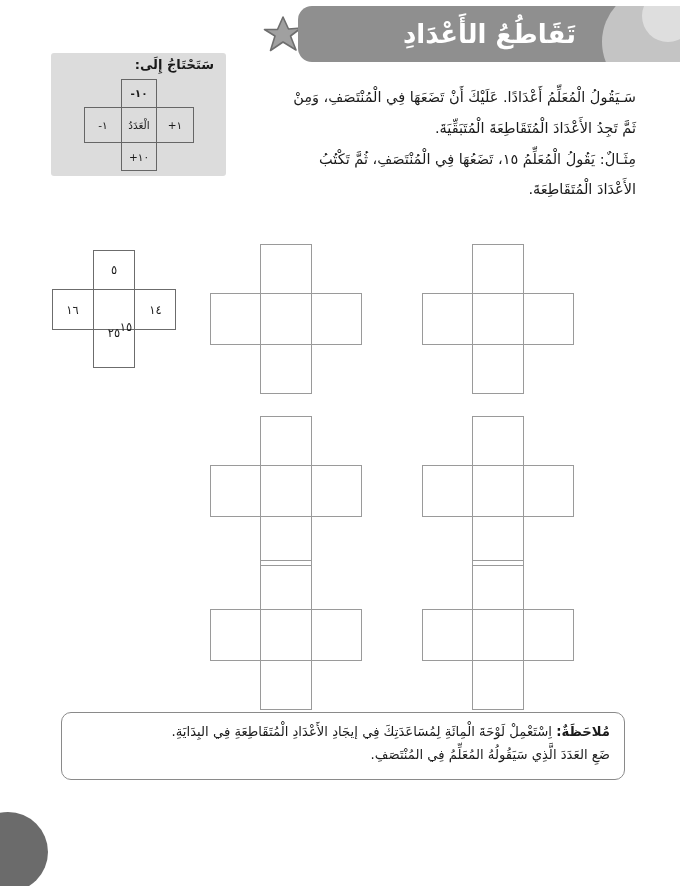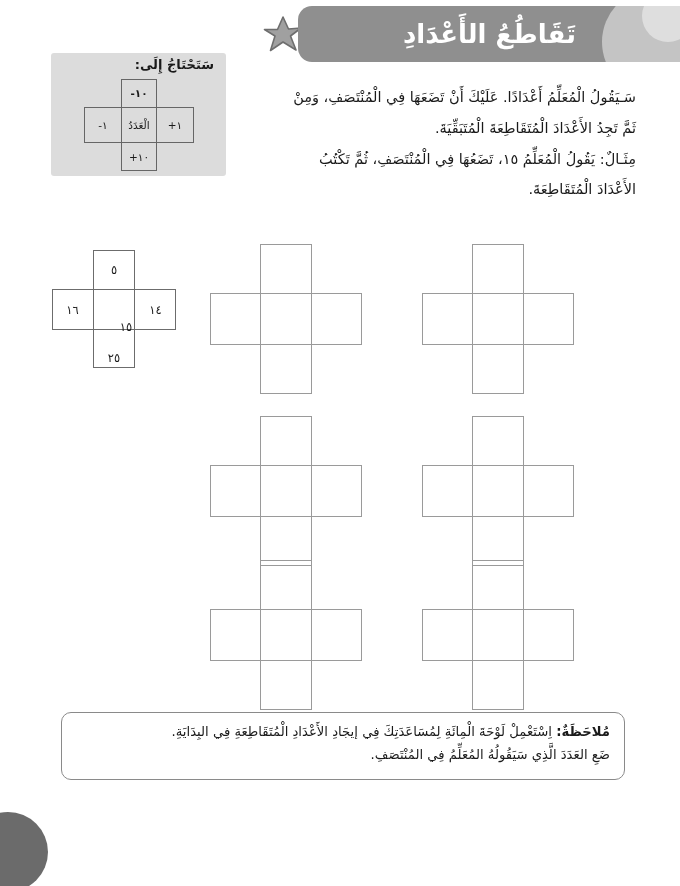--- a/index.html
+++ b/index.html
@@ -157,21 +157,21 @@
     align-items: center;
     justify-content: center;
     font-size: 11.5px;
     direction: rtl;
     white-space: nowrap;
   }
   .ex-top    { left: 41px; top: 0px;  width: 42px; height: 39px; }
   .ex-right  { left: 83px; top: 39px; width: 41px; height: 41px; }
   .ex-center { left: 41px; top: 56px; width: 66px; height: 41px; }
   .ex-left   { left: 0px;  top: 39px; width: 41px; height: 41px; }
-  .ex-bottom { left: 41px; top: 89px; width: 42px; height: 38px; }
+  .ex-bottom { left: 41px; top: 64px; width: 42px; height: 38px; }
 
   
   #crosses-area {
     position: absolute;
     left: 0;
     top: 0;
     width: 680px;
     height: 886px;
     pointer-events: none;
   }

